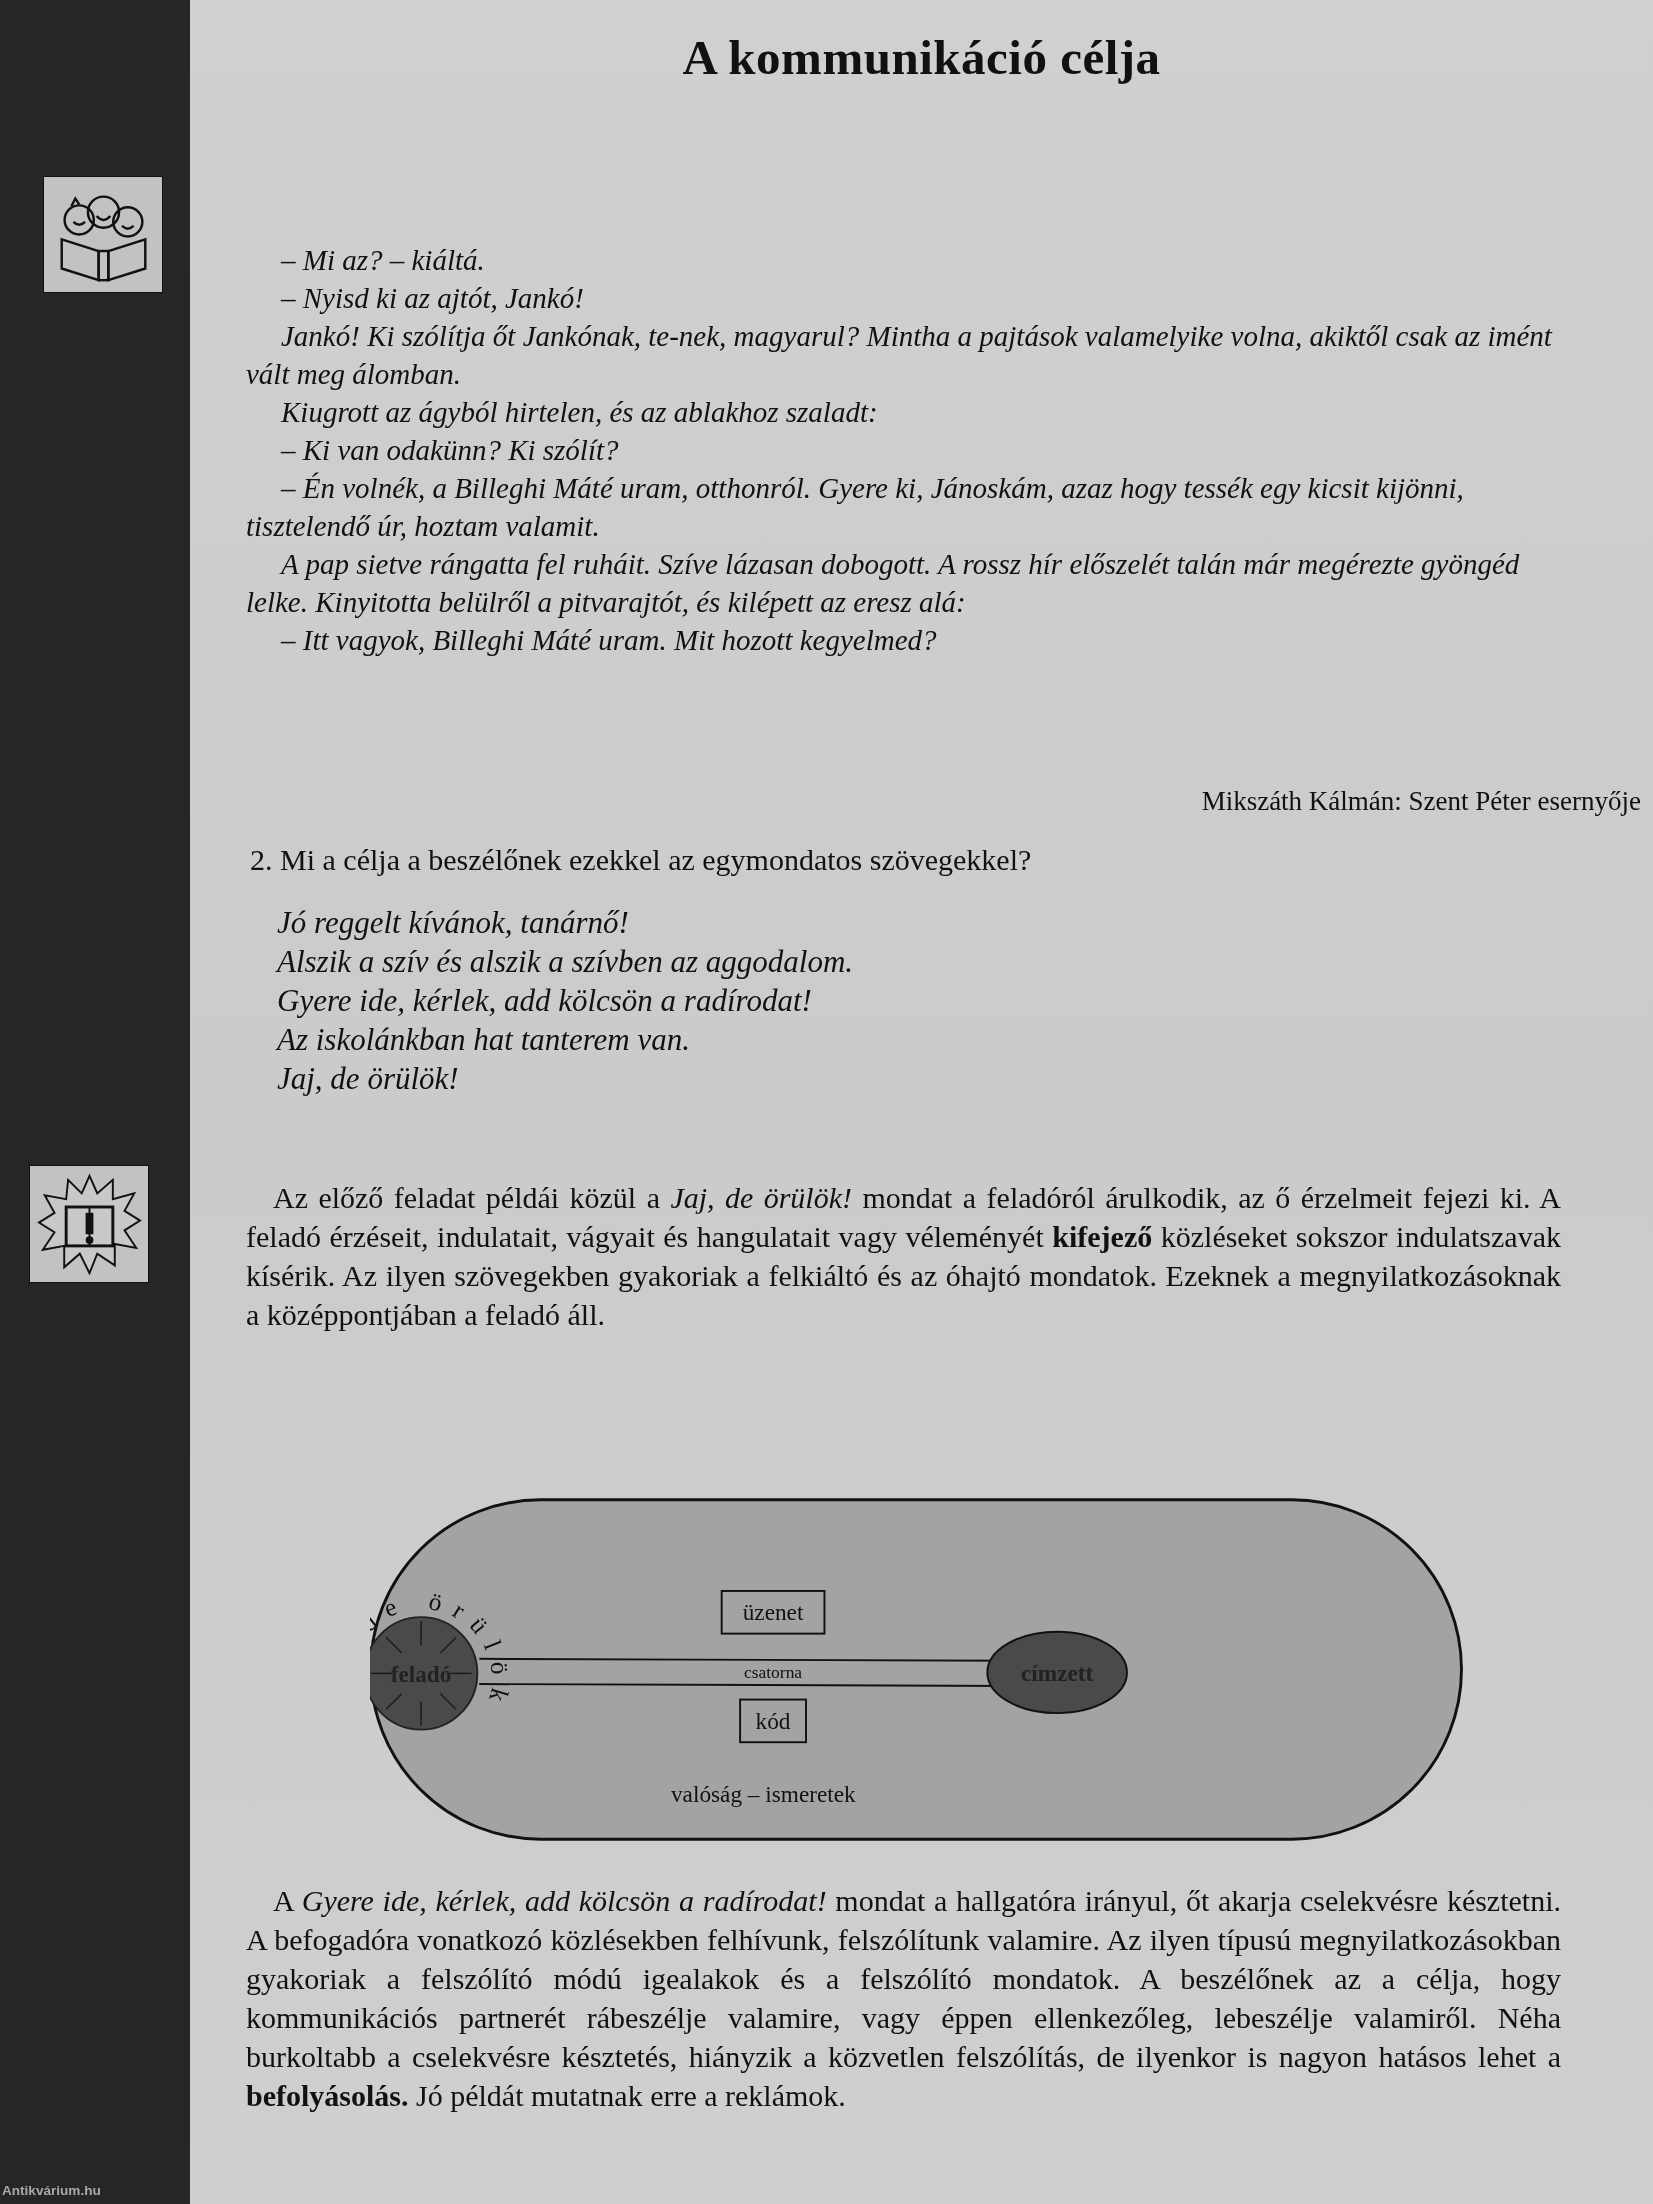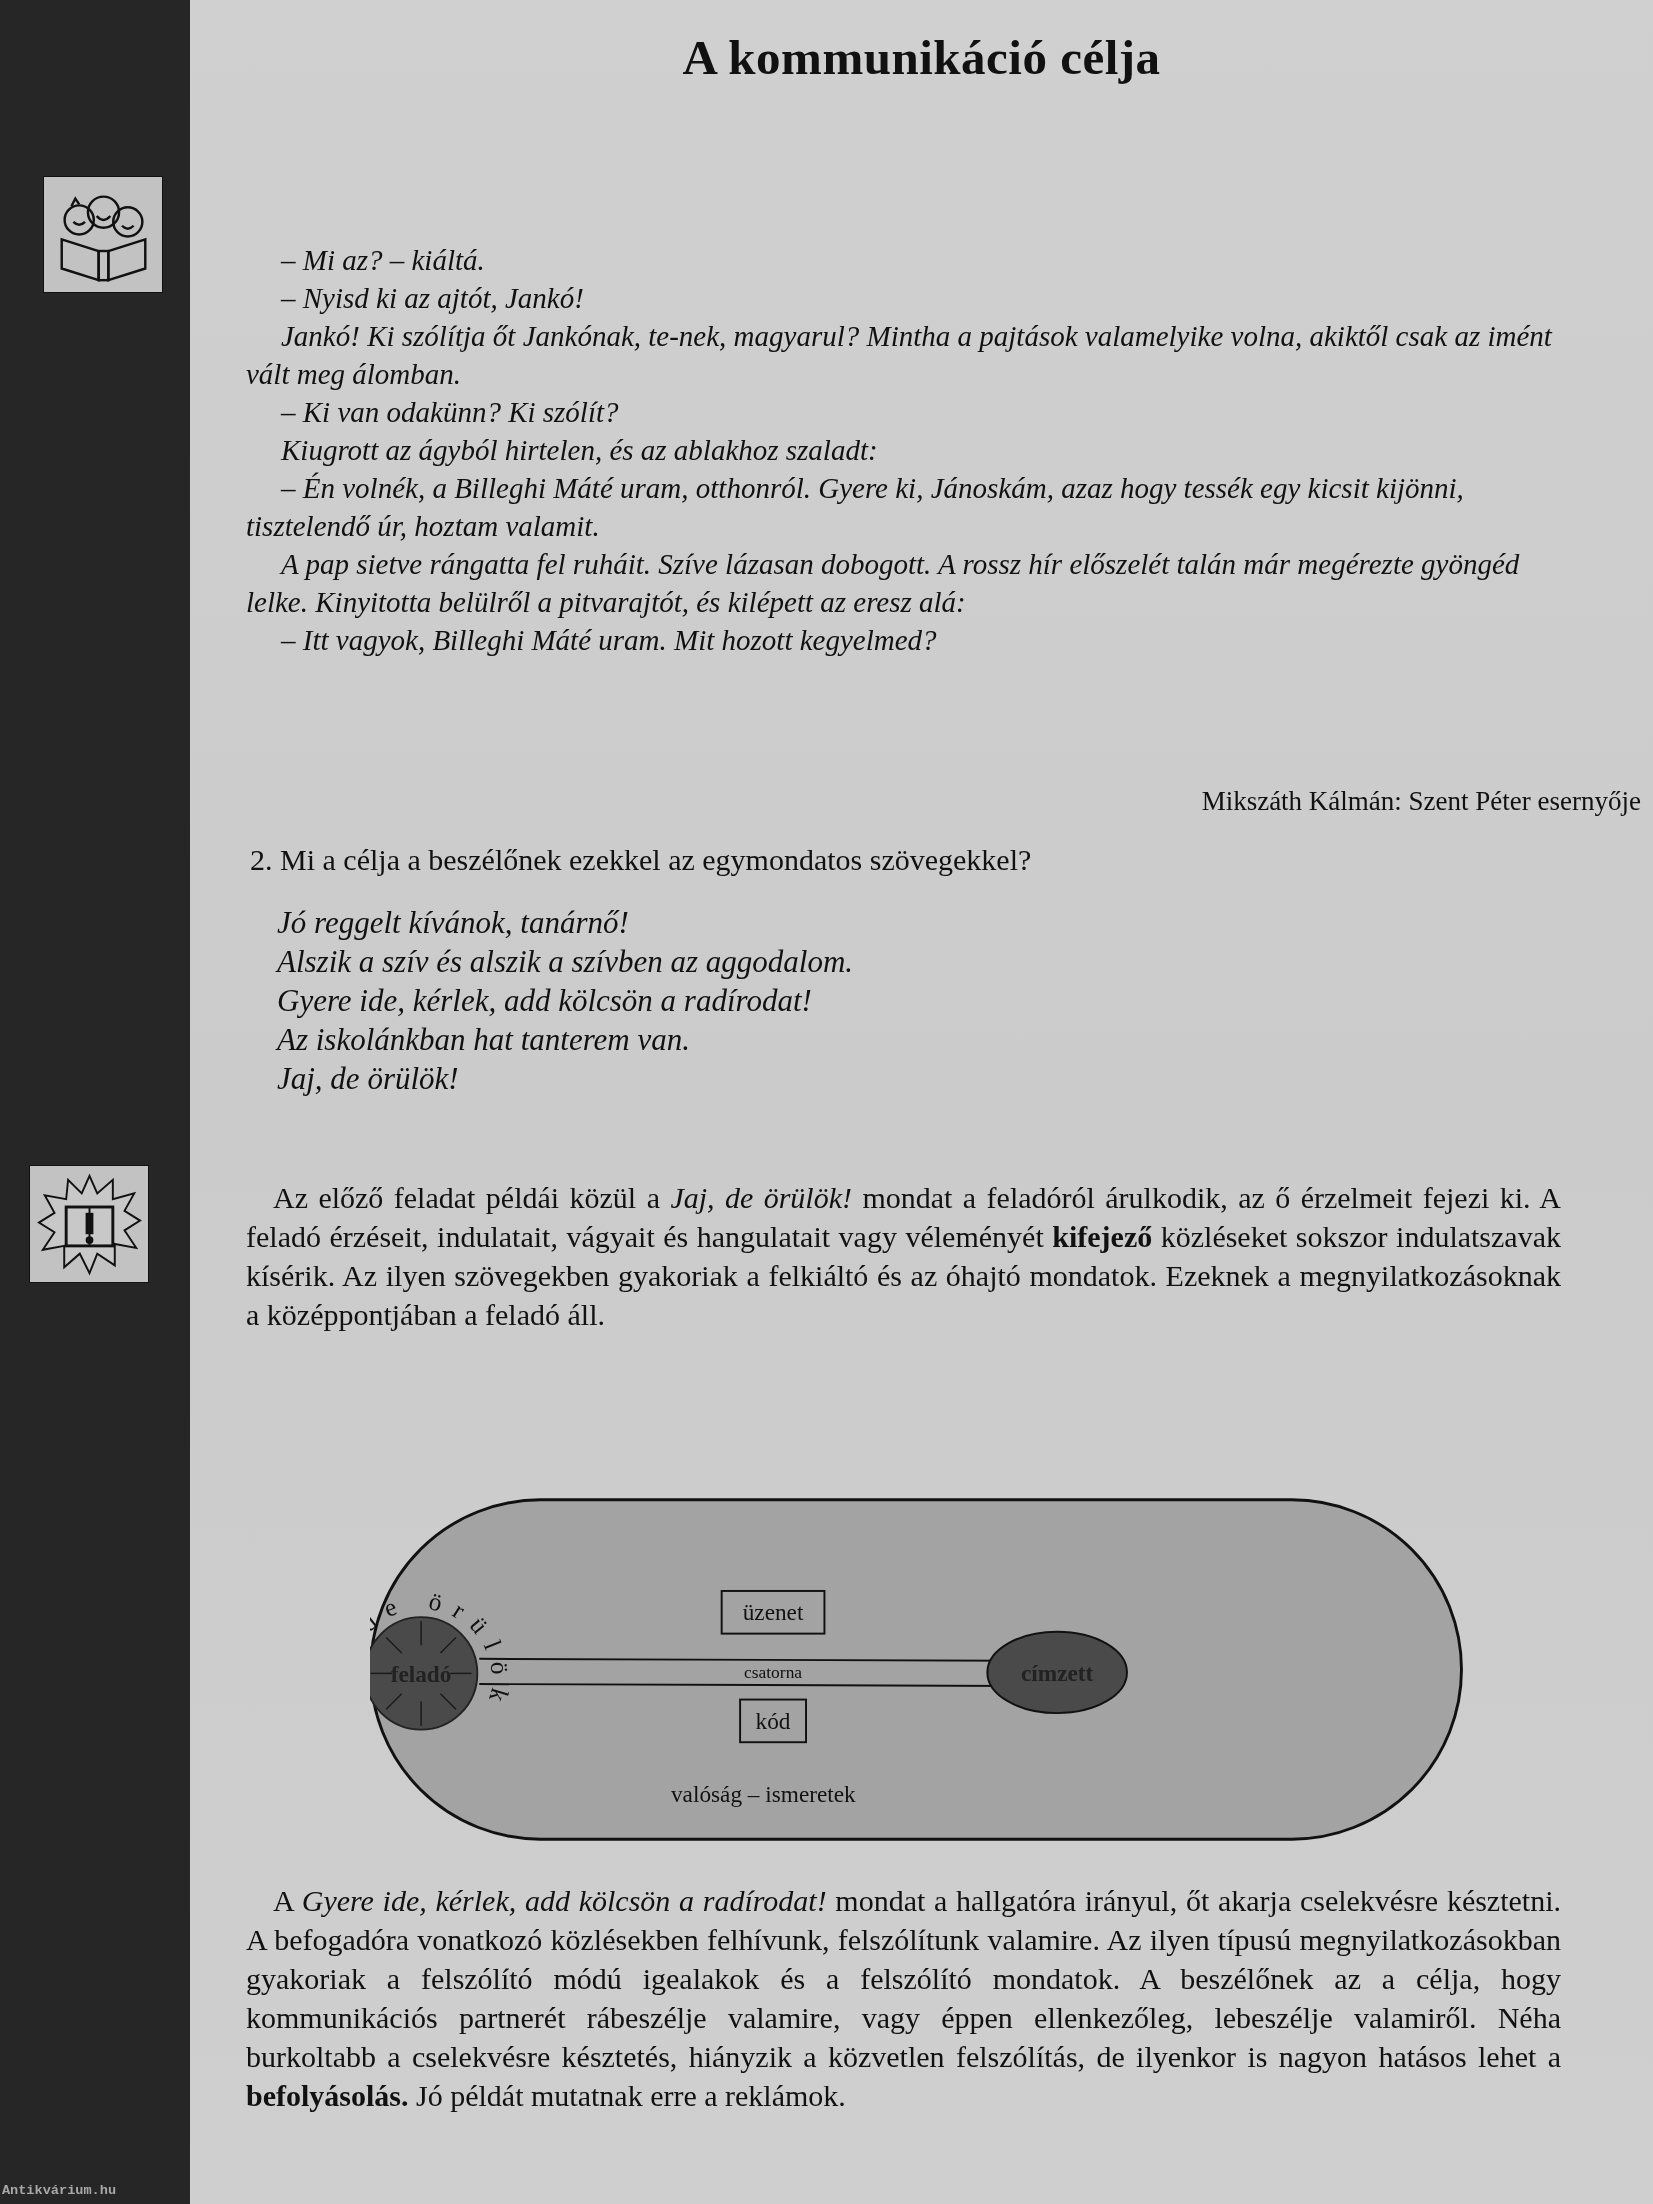--- a/index.html
+++ b/index.html
@@ -13,21 +13,21 @@
       position: absolute; left: 0; top: 0; width: 190px; height: 2205px;
       background: #262626;
     }
     .icon-box {
       position: absolute; background: #c2c2c2; border: 1.9px solid #111;
       display: flex; align-items: center; justify-content: center;
     }
     .icon-read { left: 43px; top: 176px; width: 118px; height: 115px; }
     .icon-warn { left: 29px; top: 1165px; width: 118px; height: 116px; }
     .watermark {
-      position: absolute; left: 1.9px; top: 2183px; font-family: Liberation Mono, monospace;
+      position: absolute; left: 1.9px; top: 2183px; font-family: Liberation Sans, sans-serif;
       font-weight: bold; font-size: 13.6px; color: #a8a8a8;
     }
     .page {
       position: absolute; left: 190px; top: 0; width: 1544px; height: 2205px;
       background: linear-gradient(180deg, #d0d0d0 0%, #cbcbcb 50%, #cfcfcf 100%);
     }
     .title {
       position: absolute; top: 29px; left: 0; width: 1463px; text-align: center;
       font-size: 49px; font-weight: bold; letter-spacing: 0.5px;
     }
@@ -96,22 +96,22 @@
 </div>
 
 <div class="page">
   <div class="title">A kommunikáció célja</div>
 
 
   <div class="excerpt excerpt1">
     <p class="ind">– Mi az? – kiáltá.</p>
     <p class="ind">– Nyisd ki az ajtót, Jankó!</p>
     <p class="ind">Jankó! Ki szólítja őt Jankónak, te-nek, magyarul? Mintha a pajtások valamelyike volna, akiktől csak az imént vált meg álomban.</p>
+    <p class="ind">Kiugrott az ágyból hirtelen, és az ablakhoz szaladt:</p>
     <p class="ind">– Ki van odakünn? Ki szólít?</p>
-    <p class="ind">Kiugrott az ágyból hirtelen, és az ablakhoz szaladt:</p>
     <p class="ind">– Én volnék, a Billeghi Máté uram, otthonról. Gyere ki, Jánoskám, azaz hogy tessék egy kicsit kijönni, tisztelendő úr, hoztam valamit.</p>
     <p class="ind">A pap sietve rángatta fel ruháit. Szíve lázasan dobogott. A rossz hír előszelét talán már megérezte gyöngéd lelke. Kinyitotta belülről a pitvarajtót, és kilépett az eresz alá:</p>
     <p class="ind">– Itt vagyok, Billeghi Máté uram. Mit hozott kegyelmed?</p>
   </div>
   <div class="attribution">Mikszáth Kálmán: Szent Péter esernyője</div>
 
   <div class="q q2">2. Mi a célja a beszélőnek ezekkel az egymondatos szövegekkel?</div>
   <div class="examples">
     <p>Jó reggelt kívánok, tanárnő!</p>
     <p>Alszik a szív és alszik a szívben az aggodalom.</p>

